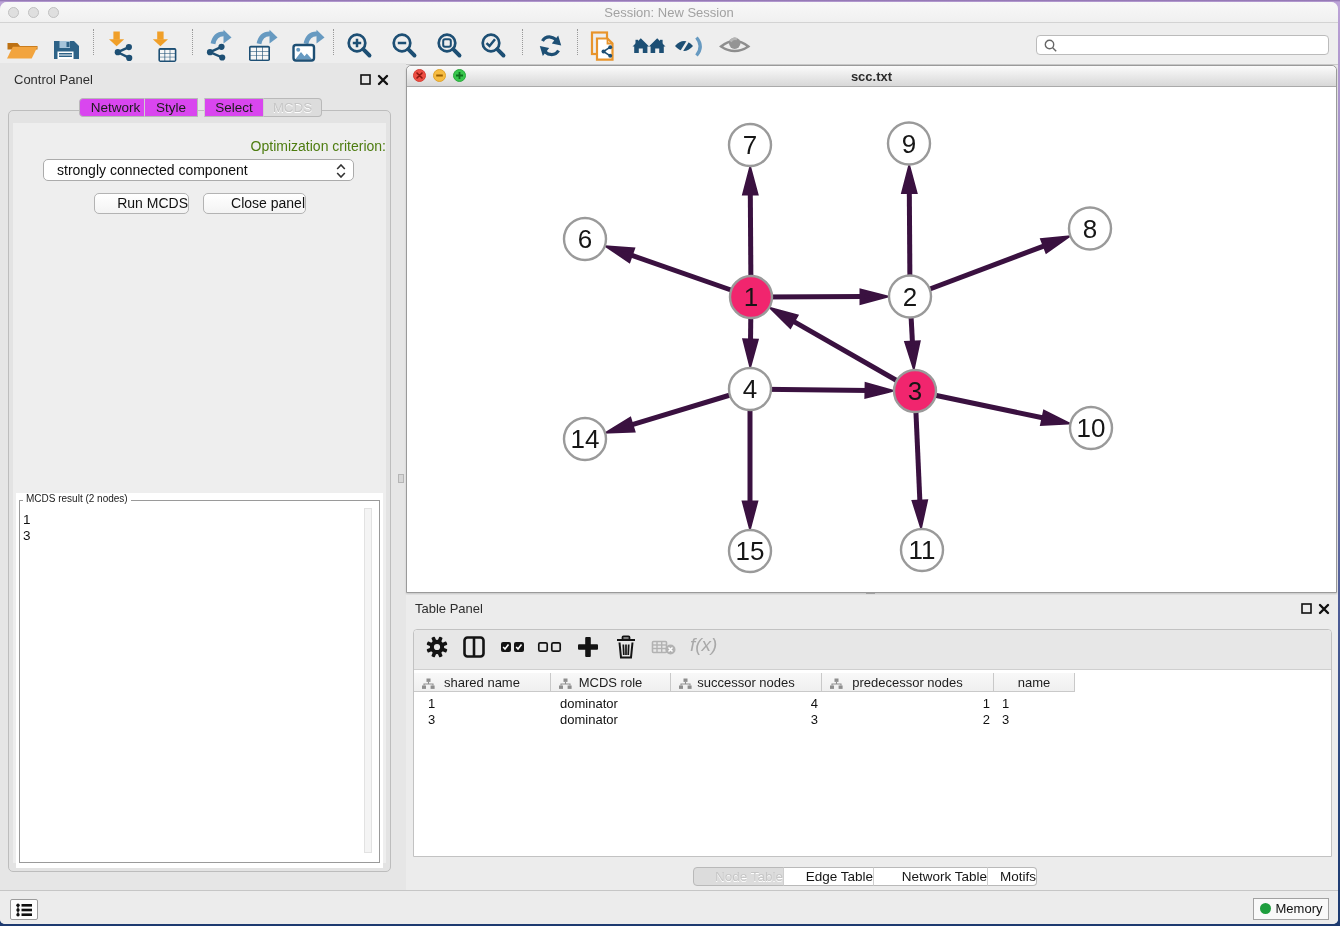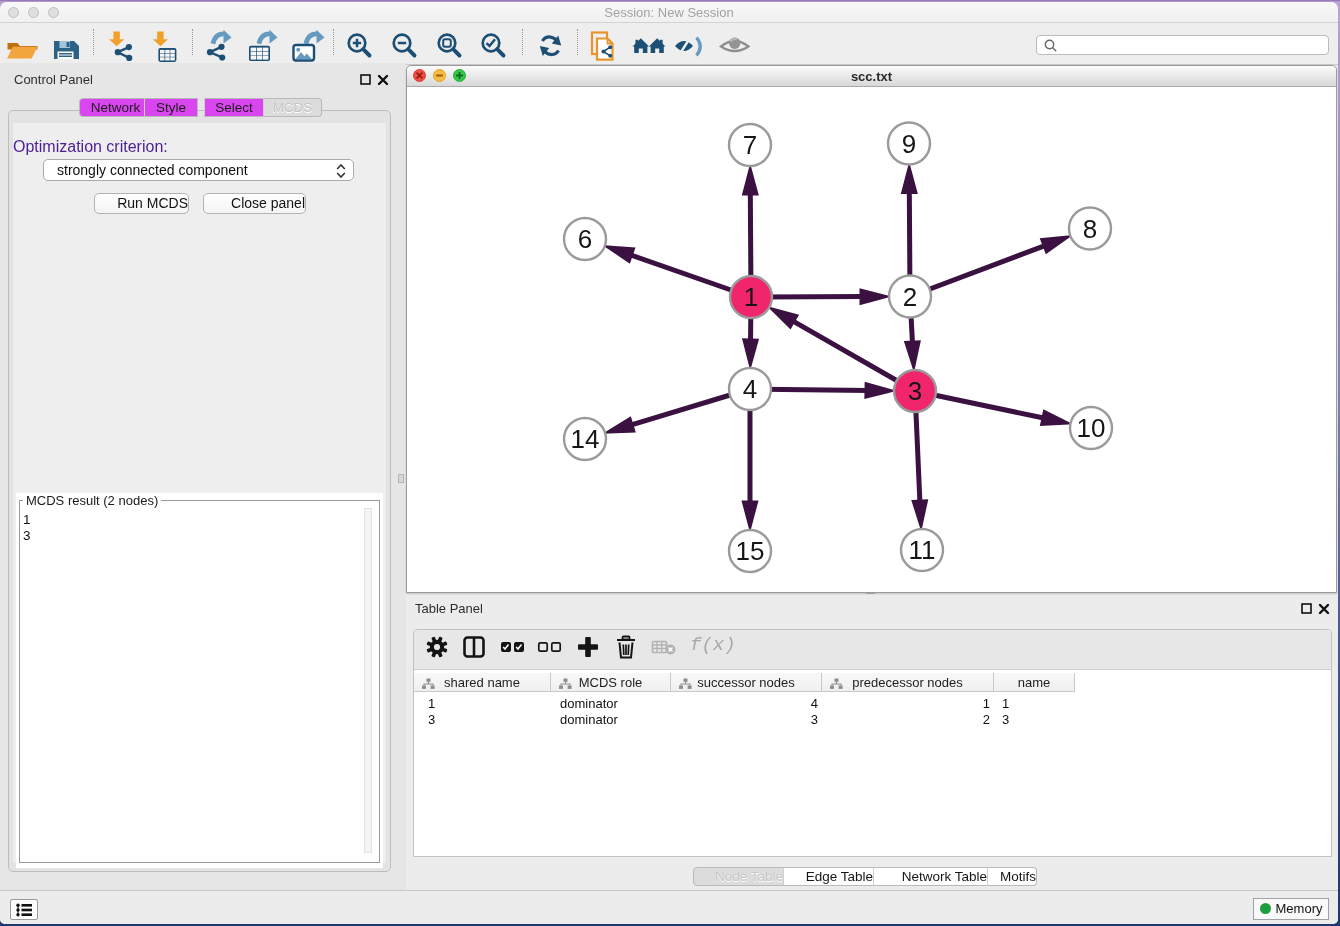--- a/index.html
+++ b/index.html
@@ -14,21 +14,21 @@
 .tsep{position:absolute;top:6px;height:26px;width:0;border-left:1px dotted #999}
 #search{position:absolute;top:12px;left:1036px;width:293px;height:20px;background:#fff;border:1px solid #bbb;border-radius:4px}
 #cpanel{position:absolute;left:0;top:61px;width:406px;height:827px;background:#e6e6e6}
 .paneltitle{font-size:13px;color:#2e2e2e}
 .tab{position:absolute;top:35px;height:19px;background:#d946ef;border:1px solid #b9b9b9;font-size:13.5px;color:#1c1c1c;text-align:center;line-height:17px;z-index:5}
 #cpbox{position:absolute;left:8px;top:47px;width:383px;height:762px;border:1px solid #bdbdbd;border-radius:5px;background:#e3e3e3}
 #cpinner{position:absolute;left:4px;top:12px;width:373px;height:740px;background:#eeeeee}
 .btn{position:absolute;height:21px;background:linear-gradient(#ffffff,#f3f3f3);border:1px solid #b3b3b3;border-radius:5px;font-size:14px;color:#111;text-align:right;line-height:19px}
 #mcdsbox{position:absolute;left:3px;top:370px;width:367px;height:375px;background:#fff}
 #mcdsborder{position:absolute;left:3px;top:7px;width:361px;height:363px;border:1px solid #9a9a9a}
-#mcdslegend{position:absolute;left:7px;top:0px;background:#fff;padding:0 3px;font-size:13px;color:#1a1a1a}
+#mcdslegend{position:absolute;left:7px;top:0px;background:#fff;padding:0 3px;font-size:10px;color:#1a1a1a}
 #mcdsscroll{position:absolute;right:11px;top:15px;width:8px;height:345px;background:#f4f4f4;border:1px solid #e2e2e2}
 #statusbar{position:absolute;left:0;top:888px;width:100%;height:34px;background:#ececec;border-top:1px solid #c6c6c6}
 #listbtn{position:absolute;left:10px;top:8px;width:28px;height:21px;background:#fdfdfd;border:1px solid #9c9c9c;border-radius:2px}
 #membtn{position:absolute;right:9px;top:7px;width:76px;height:22px;background:#f9f9f9;border:1px solid #a2a2a2;font-size:13px;color:#111;text-align:center;line-height:20px}
 #sccwin{position:absolute;left:406px;top:63px;width:931px;height:528px;background:#fff;border:1px solid #9a9a9a;border-radius:5px 5px 0 0;box-shadow:0 1px 2px rgba(0,0,0,.15)}
 #scctitle{position:absolute;left:0;top:0;width:100%;height:21px;background:linear-gradient(#fbfbfb,#d8d8d8);border-bottom:1px solid #aaa;border-radius:5px 5px 0 0}
 #sccname{position:absolute;top:3px;width:100%;text-align:center;font-size:13px;font-weight:bold;color:#2b2b2b}
 .tl{position:absolute;top:3px;width:13px;height:13px;border-radius:50%}
 .tl svg{display:block}
 #tpanel{position:absolute;left:406px;top:593px;width:932px;height:295px;background:#ececec}
@@ -187,21 +187,21 @@
       </svg>
 <svg class="abs" style="left:377px;top:11px" width="12" height="12" viewBox="0 0 12 12">
         <path d="M2,2 L10,10 M10,2 L2,10" stroke="#111" stroke-width="2.4" stroke-linecap="round"></path>
       </svg>
 <div class="tab" style="left:79px;top:35px;width:73px;border-radius:4px 0 0 4px">Network</div>
 <div class="tab" style="left:144px;top:35px;width:54px;border-left:1px solid #cfcfcf">Style</div>
 <div class="tab" style="left:204px;top:35px;width:60px;border-left:1px solid #cfcfcf">Select</div>
 <div class="tab disabled-tab" style="left:263px;top:35px;width:59px;border-left:1px solid #cfcfcf;border-radius:0 4px 4px 0">MCDS</div>
 <div id="cpbox">
 <div id="cpinner">
-<div class="abs" style="left:0;top:15px;width:373px;text-align:left;font-size:16px;color:#4c1d95">Optimization criterion:</div>
+<div class="abs" style="left:0;top:15px;width:373px;text-align:right;font-size:14px;color:#4d7c0f">Optimization criterion:</div>
 <div class="abs" style="left:30px;top:36px;width:311px;height:22px;background:#fff;border:1px solid #ababab;border-radius:5px;font-size:14px;color:#0e0e0e;line-height:20px;padding-left:13px">strongly connected component<svg width="10" height="14" viewBox="0 0 10 14" style="position:absolute;right:7px;top:4px">
               <path d="M1.2,5 L5,1 L8.8,5" fill="none" stroke="#333" stroke-width="1.6"></path>
               <path d="M1.2,9 L5,13 L8.8,9" fill="none" stroke="#333" stroke-width="1.6"></path>
             </svg></div>
 <div class="btn" style="left:81px;top:70px;width:95px">Run MCDS</div>
 <div class="btn" style="left:190px;top:70px;width:103px">Close panel</div>
 <div id="mcdsbox">
 <div id="mcdsborder"></div>
 <div id="mcdslegend">MCDS result (2 nodes)</div>
 <div class="abs" style="left:7px;top:19px;font-size:13.5px;color:#111;line-height:16px">1<br>3</div>
@@ -352,21 +352,21 @@
           </svg>
 <svg class="abs" style="left:237px;top:4px" width="26" height="26" viewBox="0 0 26 26">
             <rect x="1.5" y="7.5" width="14" height="11" rx="1" fill="none" stroke="#b2b2b2" stroke-width="1.6"></rect>
             <line x1="1.5" y1="11" x2="15.5" y2="11" stroke="#b2b2b2" stroke-width="1.4"></line>
             <line x1="1.5" y1="14.5" x2="15.5" y2="14.5" stroke="#b2b2b2" stroke-width="1.4"></line>
             <line x1="6" y1="8" x2="6" y2="18" stroke="#b2b2b2" stroke-width="1.4"></line>
             <line x1="10.7" y1="8" x2="10.7" y2="18" stroke="#b2b2b2" stroke-width="1.4"></line>
             <circle cx="19.5" cy="15.5" r="5" fill="#b2b2b2"></circle>
             <path d="M17.5,13.5 l4,4 m0,-4 l-4,4" stroke="#fff" stroke-width="1.5"></path>
           </svg>
-<div class="abs" style="left:276px;top:4px;font-family:Liberation Mono, monospace;font-style:italic;font-size:19px;color:#a9a9a9">f(x)</div>
+<div class="abs" style="left:276px;top:4px;font-family:Liberation Sans, sans-serif;font-style:italic;font-size:19px;color:#a9a9a9">f(x)</div>
 </div>
 <div id="thead">
 <div class="th" style="left:0px;width:137px"><svg width="13" height="12" viewBox="0 0 13 12" style="position:absolute;left:8px;top:5px">
               <g fill="#8e8e8e">
                 <rect x="4.5" y="0.5" width="4" height="3.4"></rect>
                 <rect x="0" y="7.5" width="4" height="3.4"></rect>
                 <rect x="8.6" y="7.5" width="4" height="3.4"></rect>
               </g>
               <path d="M6.5,4 V6 M2,7.5 V6 H11 V7.5" fill="none" stroke="#8e8e8e" stroke-width="1.1"></path>
             </svg>shared name</div>

